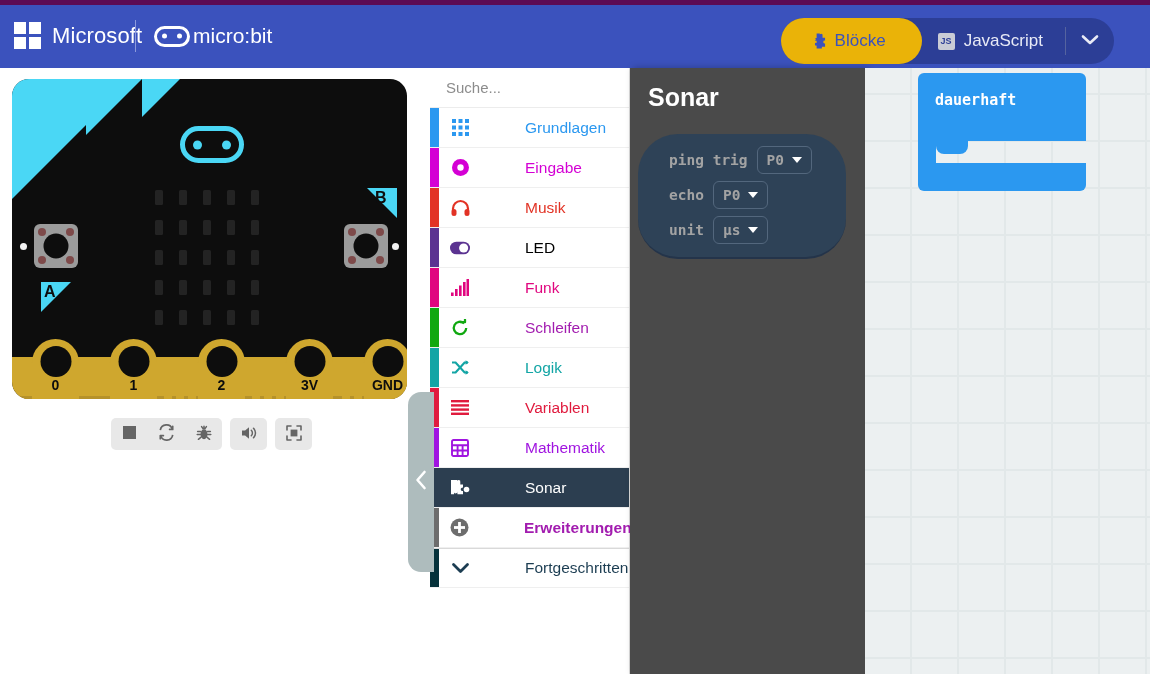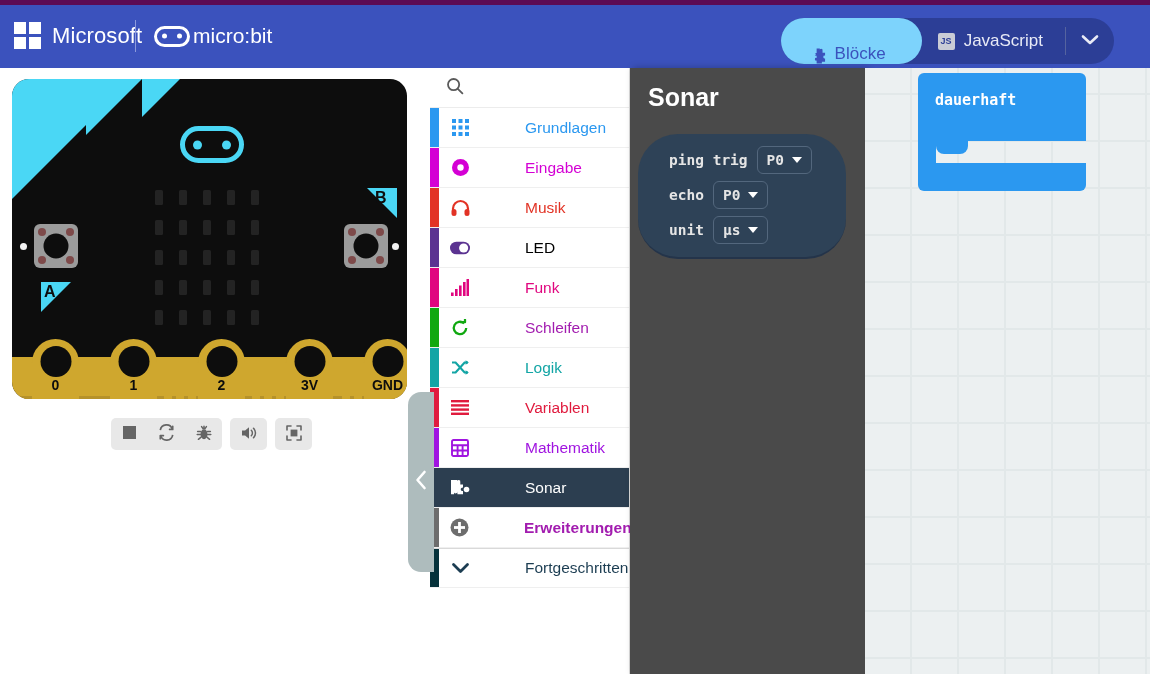--- a/index.html
+++ b/index.html
@@ -55,23 +55,23 @@
   #mb-face i.r { right: 5px; }
   #mb-word { color: #fff; font-size: 21px; }
 
   
   #editor-toggle {
     position: absolute; right: 36px; top: 13px;
     height: 46px; display: flex; align-items: stretch;
     background: #2c3e96; border-radius: 23px;
   }
   #btn-blocks {
-    display: flex; align-items: flex-end; gap: 9px;
+    display: flex; align-items: center; gap: 9px;
     padding: 0 36px 0 30px;
-    background: #7dd3fc; border-radius: 23px;
+    background: #eab308; border-radius: 23px;
     color: #3b52bd; font-size: 17px; cursor: pointer;
     border: none; font-family: inherit;
   }
   .puzzle-ico { width: 15px; height: 16px; display:block; }
   #btn-js {
     display: flex; align-items: center; gap: 9px;
     padding: 0 22px 0 16px;
     color: #e8eaf6; font-size: 17px; cursor: pointer;
     background: transparent; border: none; font-family: inherit;
   }
@@ -258,21 +258,21 @@
   }
   #sonar-block {
     position: absolute; left: 8px; top: 66px;
     width: 208px; height: 125px;
     background: #2e4257; border-radius: 40px;
     border-bottom: 2px solid #24344a;
   }
   .blk-row {
     position: absolute; display: flex; align-items: center; gap: 9px;
     font-family: "DejaVu Sans Mono", monospace;
-    color: #e5e5e5; font-size: 14.5px; font-weight: bold;
+    color: #a3a3a3; font-size: 14.5px; font-weight: bold;
   }
   #blk-row-1 { left: 31px; top: 12px; }
   #blk-row-2 { left: 31px; top: 47px; }
   #blk-row-3 { left: 31px; top: 82px; }
   .blk-field {
     display: flex; align-items: center; gap: 8px;
     background: #2e4257; border: 1px solid #53677d;
     border-radius: 6px; padding: 5px 9px; cursor: pointer;
   }
   .caret-dn {
@@ -533,20 +533,21 @@
           </svg>
         </span>
       </button>
     </div>
   </div>
 </div>
 
 <div id="toolbox">
 
   <div id="search-row">
+    <input id="search-input" placeholder="Suche..." style="">
     <span>
       <svg width="18" height="18" viewBox="0 0 18 18" fill="none" stroke="#5a5a5a" stroke-width="1.8">
         <circle cx="7.6" cy="7.6" r="5.6"></circle>
           <path d="M11.8 11.8 16.4 16.4" stroke-linecap="round"></path>
       </svg>
     </span>
   </div>
 
   <div id="cat-list">
       <div class="cat-row">

